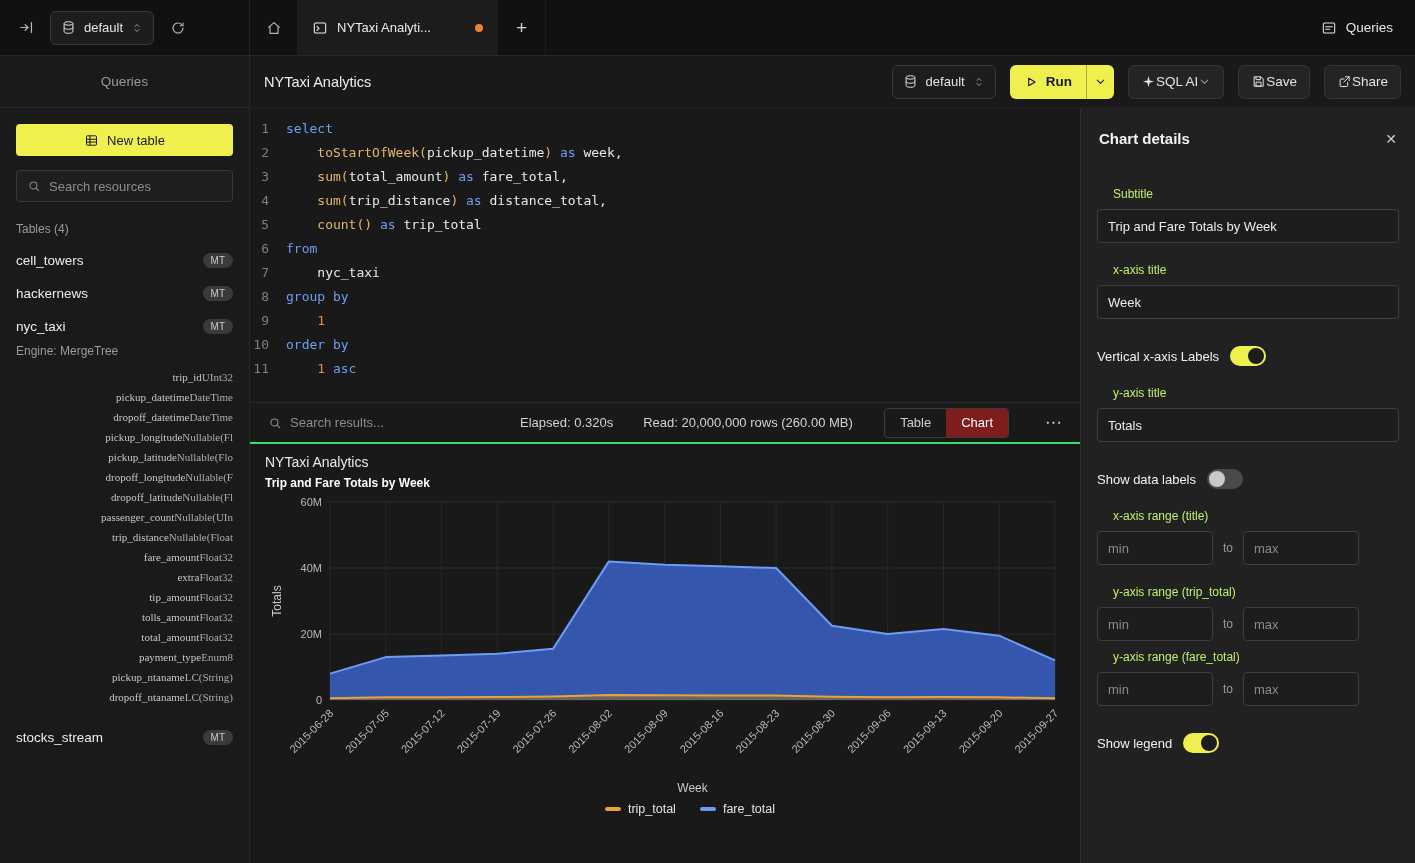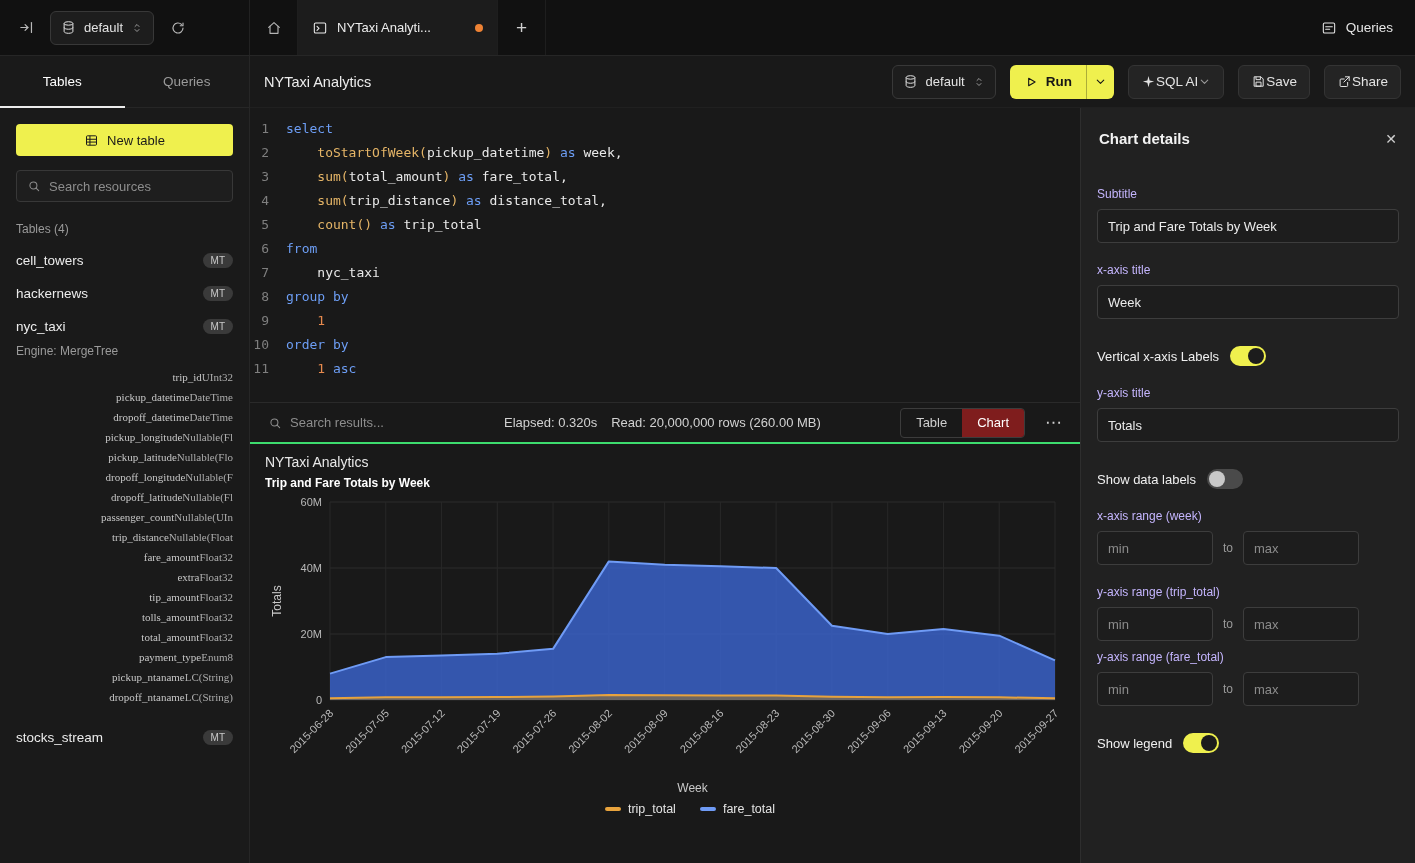--- a/index.html
+++ b/index.html
@@ -71,21 +71,21 @@
   
   .sql-editor{height:294px;flex:none;padding-top:9px;font-family:"DejaVu Sans Mono",monospace;font-size:13px;overflow:hidden;cursor:text}
   .code-line{display:flex;line-height:24px;white-space:pre}
   .line-num{width:36px;flex:none;text-align:right;padding-right:17px;color:#7f7f7f}
   .tk-kw{color:#6d9ef5}
   .tk-fn{color:#e5b567}
   .tk-num{color:#e78a4e}
   .tk-id,.tk-pl{color:#e9e9e9}
 
   
-  .results-bar{height:40px;flex:none;display:flex;align-items:center;gap:14px;padding:0 12px;
+  .results-bar{height:40px;flex:none;display:flex;align-items:center;gap:30px;padding:0 12px;
     border-top:1px solid #2a2a2a;background:#191919}
   .results-search{display:flex;align-items:center;gap:8px;width:228px;color:#8d8d8d;padding-left:6px}
   .results-search input{flex:1;min-width:0;background:none;border:none;outline:none;color:#ddd;font-size:13px}
   .results-search input::placeholder{color:#8d8d8d}
   .stat{font-size:13px;color:#d2d2d2;white-space:nowrap}
   .view-toggle{margin-left:auto;display:flex;align-items:stretch;height:30px;border:1px solid #3c3c3c;border-radius:4px;overflow:hidden}
   .view-seg{display:flex;align-items:center;padding:0 15px;font-size:13px;color:#cfcfcf;cursor:pointer}
   .view-seg.active{background:#7f1d1d;color:#fff}
   .ellipsis-btn{background:none;border:none;color:#cfcfcf;font-size:17px;padding:0 6px;cursor:pointer}
 
@@ -108,21 +108,21 @@
   
   .details-panel{flex:1;min-width:0;background:#212121;border-left:1px solid #2e2e2e;display:flex;flex-direction:column}
   .panel-header{flex:none;display:flex;align-items:center;justify-content:space-between;padding:22px 18px 16px}
   .panel-title{font-size:15px;font-weight:700;color:#f2f2f2}
   .panel-close{background:none;border:none;color:#cfcfcf;font-size:14px;cursor:pointer}
   .panel-tabs{flex:none;display:flex;border-bottom:1px solid #333}
   .panel-tab{flex:1;text-align:center;padding:9px 0 13px;font-size:13.5px;color:#a8a8a8;position:relative;cursor:pointer}
   .panel-tab.active{color:#fff}
   .panel-tab.active::after{content:'';position:absolute;left:0;right:0;bottom:-1px;height:2px;background:#fff}
   .panel-body{flex:1;overflow:hidden;padding:4px 16px 16px}
-  .field-label{font-size:12px;color:#c4b5fd;margin:20px 0 8px}
+  .field-label{font-size:12px;color:#bef264;margin:20px 16px 8px}
   .field-label.tight{margin-top:9px}
   .panel-input{width:100%;height:34px;background:#1d1d1d;border:1px solid #3d3d3d;border-radius:4px;
     padding:0 10px;color:#ececec;font-size:13px;outline:none;font-family:inherit}
   .panel-input::placeholder{color:#8b8b8b}
   .panel-input.narrow{width:116px;flex:none}
   .toggle-row{display:flex;align-items:center;gap:11px;margin:27px 0 2px;font-size:13px;color:#f0f0f0}
   .toggle{width:36px;height:20px;border-radius:10px;background:#4a4a4a;position:relative;flex:none;cursor:pointer;display:inline-block}
   .toggle::after{content:'';position:absolute;top:2px;left:2px;width:16px;height:16px;border-radius:50%;background:#c9c9c9}
   .toggle.on{background:var(--accent-yellow,#eff04e)}
   .toggle.on::after{left:auto;right:2px;background:#1c1c1c}
@@ -186,21 +186,20 @@
           <path d="M7 14h6"></path>
         </svg>
       <span>Queries</span>
     </button>
   </header>
 
   <div class="body">
 
     <aside class="sidebar">
       <div class="side-tabs">
-        <div class="side-tab active">Tables</div>
         <div class="side-tab">Queries</div>
       </div>
       <button class="new-table-btn">
         <svg width="15" height="15" viewBox="0 0 24 24" fill="none" stroke="currentColor" stroke-width="1.6">
             <rect x="4" y="4.5" width="16" height="15" rx="1.5"></rect>
             <path d="M4 10h16"></path>
             <path d="M4 14.5h16"></path>
             <path d="M9.5 4.5v15"></path>
           </svg>
         <span>New table</span>
@@ -477,21 +476,21 @@
             </div>
 
             <div class="field-label">y-axis title</div>
             <input class="panel-input" value="Totals" style="">
 
             <div class="toggle-row">
               <span>Show data labels</span>
               <span class="toggle off"></span>
             </div>
 
-            <div class="field-label">x-axis range (week)</div>
+            <div class="field-label">x-axis range (title)</div>
             <div class="range-row">
               <input class="panel-input narrow" placeholder="min" style="">
               <span class="to-label">to</span>
               <input class="panel-input narrow" placeholder="max" style="">
             </div>
 
             <div class="field-label">y-axis range (trip_total)</div>
             <div class="range-row">
               <input class="panel-input narrow" placeholder="min" style="">
               <span class="to-label">to</span>

